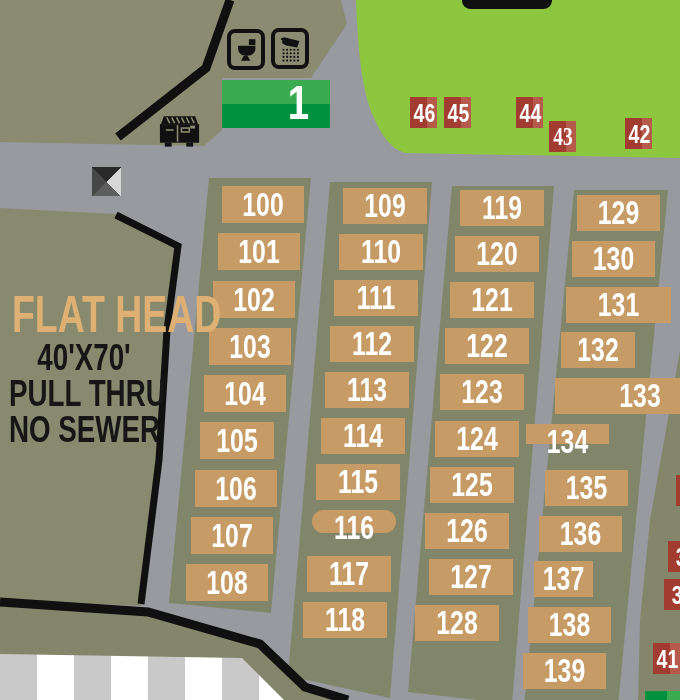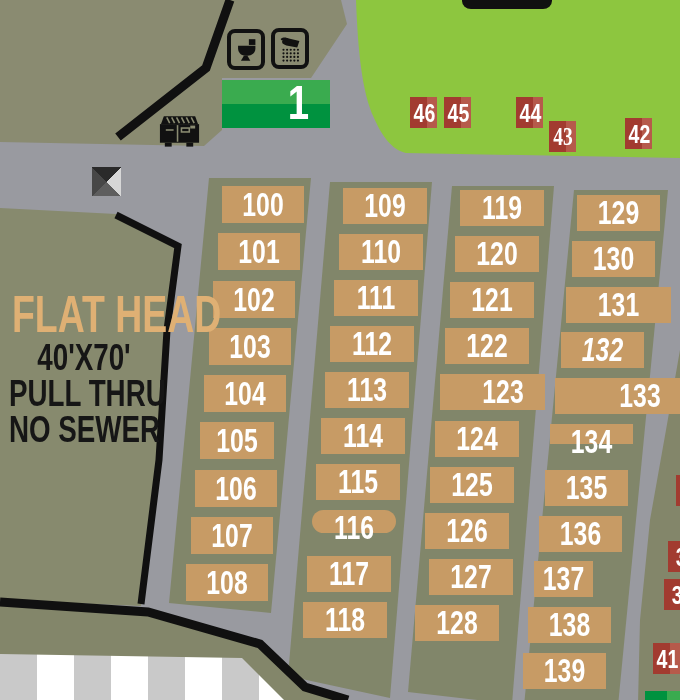--- a/index.html
+++ b/index.html
@@ -246,21 +246,21 @@
       </div>
       <div class="site" style="left: 455px; top: 236.1px; width: 84px; height: 36px; line-height: 36px;">
         <span>120</span>
       </div>
       <div class="site" style="left: 450px; top: 282.2px; width: 84px; height: 36px; line-height: 36px;">
         <span>121</span>
       </div>
       <div class="site" style="left: 445px; top: 328.3px; width: 84px; height: 36px; line-height: 36px;">
         <span>122</span>
       </div>
-      <div class="site" style="left: 440px; top: 374.4px; width: 84px; height: 36px; line-height: 36px; padding-left: 21px;">
+      <div class="site" style="left: 440px; top: 374.4px; width: 84px; height: 36px; line-height: 36px;">
         <span>123</span>
       </div>
       <div class="site" style="left: 435px; top: 420.5px; width: 84px; height: 36px; line-height: 36px;">
         <span>124</span>
       </div>
       <div class="site" style="left: 430px; top: 466.6px; width: 84px; height: 36px; line-height: 36px;">
         <span>125</span>
       </div>
       <div class="site" style="left: 425px; top: 512.7px; width: 84px; height: 36px; line-height: 36px;">
         <span>126</span>
@@ -273,27 +273,27 @@
       </div>
       <div class="site" style="left: 577px; top: 195px; width: 83px; height: 36px; line-height: 36px;">
         <span>129</span>
       </div>
       <div class="site" style="left: 571.6px; top: 240.8px; width: 83px; height: 36px; line-height: 36px;">
         <span>130</span>
       </div>
       <div class="site" style="left: 566.2px; top: 286.6px; width: 105px; height: 36px; line-height: 36px;">
         <span>131</span>
       </div>
-      <div class="site" style="left: 560.8px; top: 332.4px; width: 83px; height: 36px; line-height: 36px; font-style: italic;">
+      <div class="site" style="left: 560.8px; top: 332.4px; width: 74px; height: 36px; line-height: 36px;">
         <span>132</span>
       </div>
       <div class="site" style="left: 555.4px; top: 378.2px; width: 98px; height: 36px; line-height: 36px; padding-left: 36px;">
         <span>133</span>
       </div>
-      <div class="site" style="left: 550px; top: 424px; width: 83px; height: 20px; line-height: 36px;">
+      <div class="site" style="left: 526px; top: 424px; width: 83px; height: 20px; line-height: 36px;">
         <span>134</span>
       </div>
       <div class="site" style="left: 544.6px; top: 469.8px; width: 83px; height: 36px; line-height: 36px;">
         <span>135</span>
       </div>
       <div class="site" style="left: 539.2px; top: 515.6px; width: 83px; height: 36px; line-height: 36px;">
         <span>136</span>
       </div>
       <div class="site" style="left: 533.8px; top: 561.4px; width: 59px; height: 36px; line-height: 36px;">
         <span>137</span>

